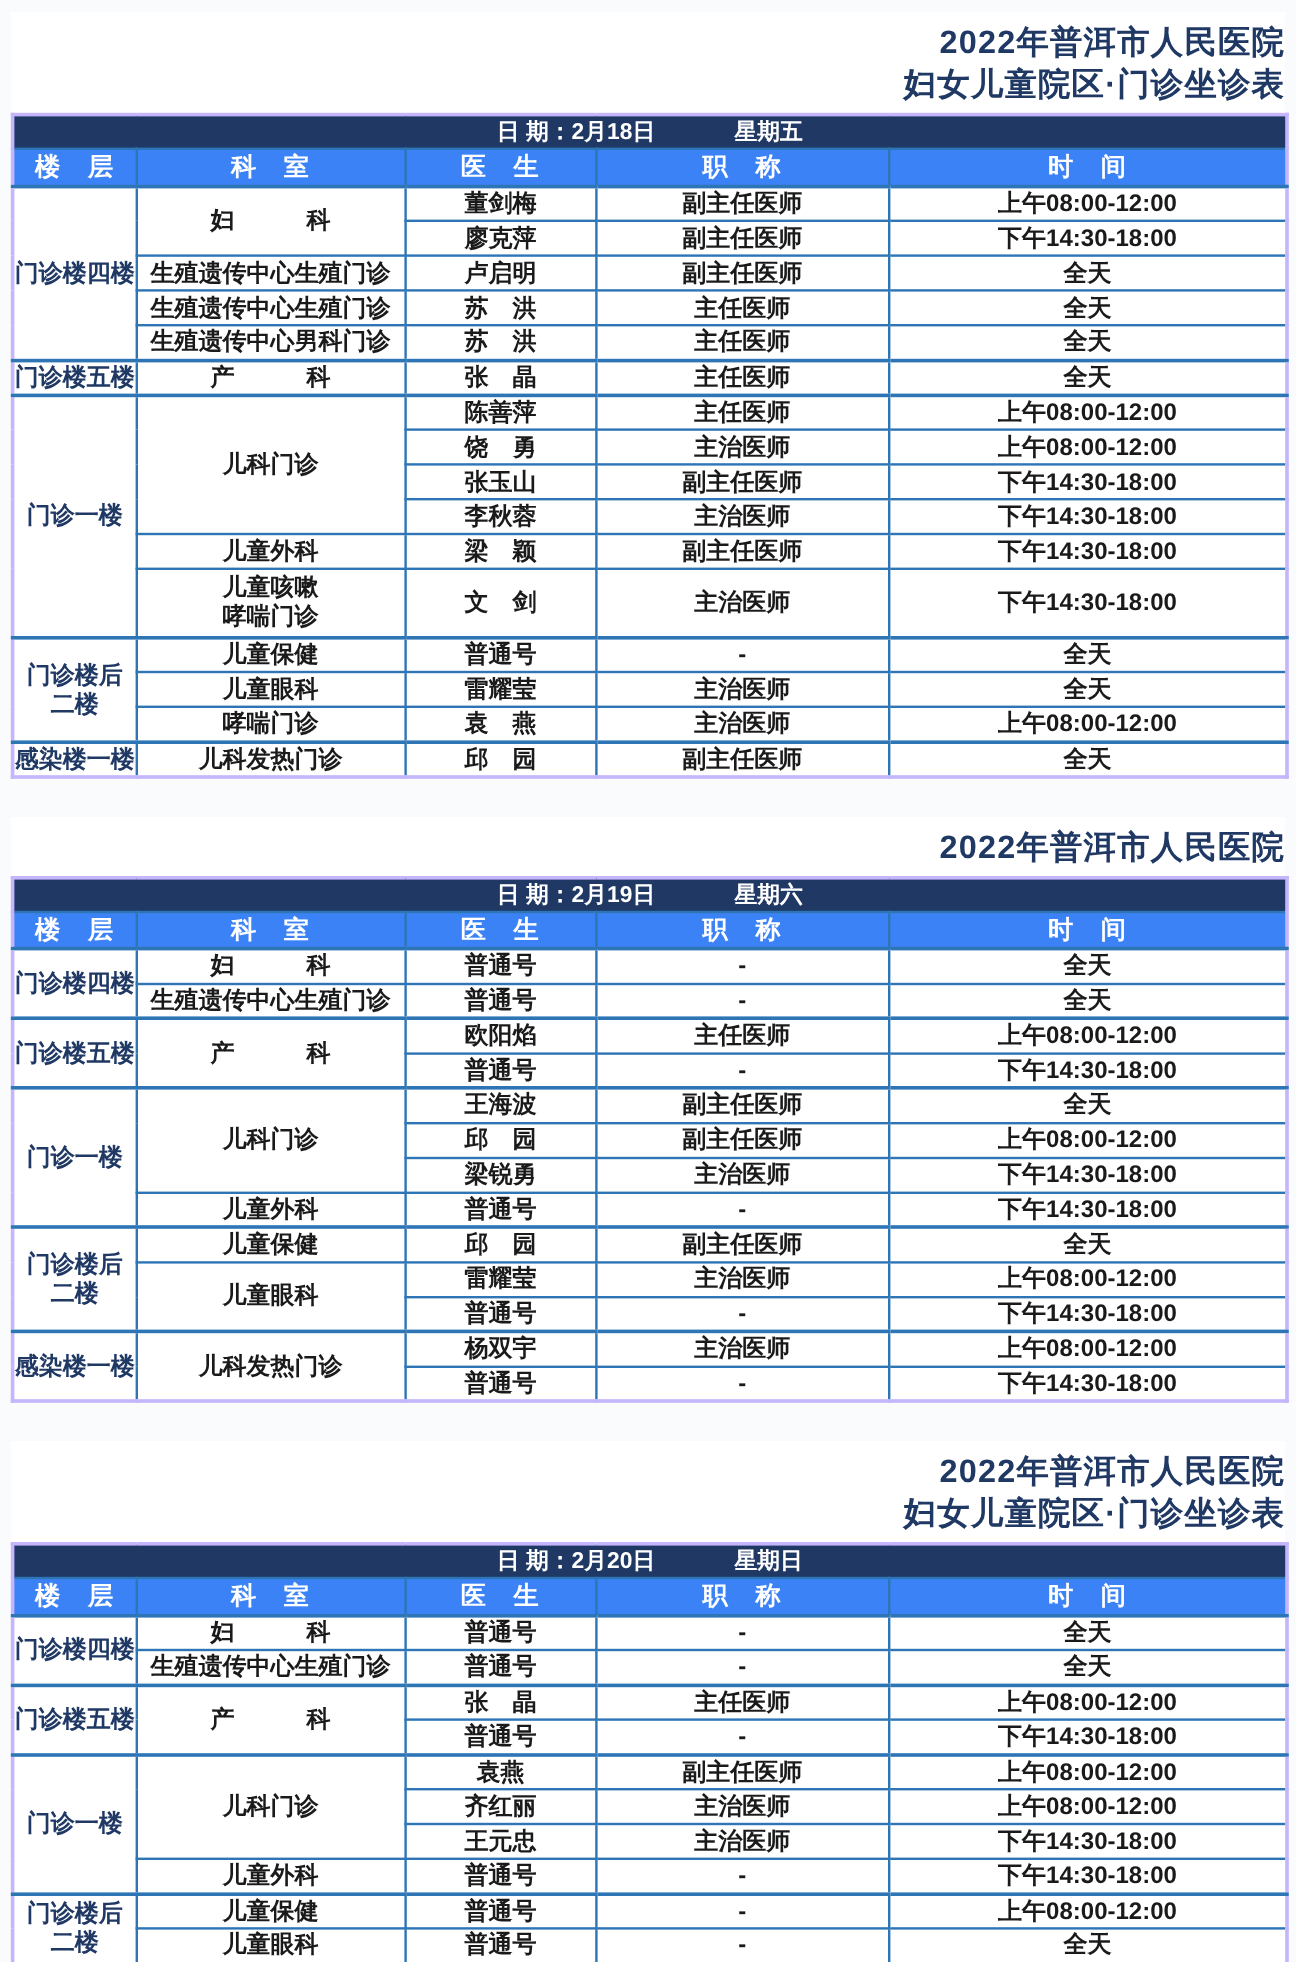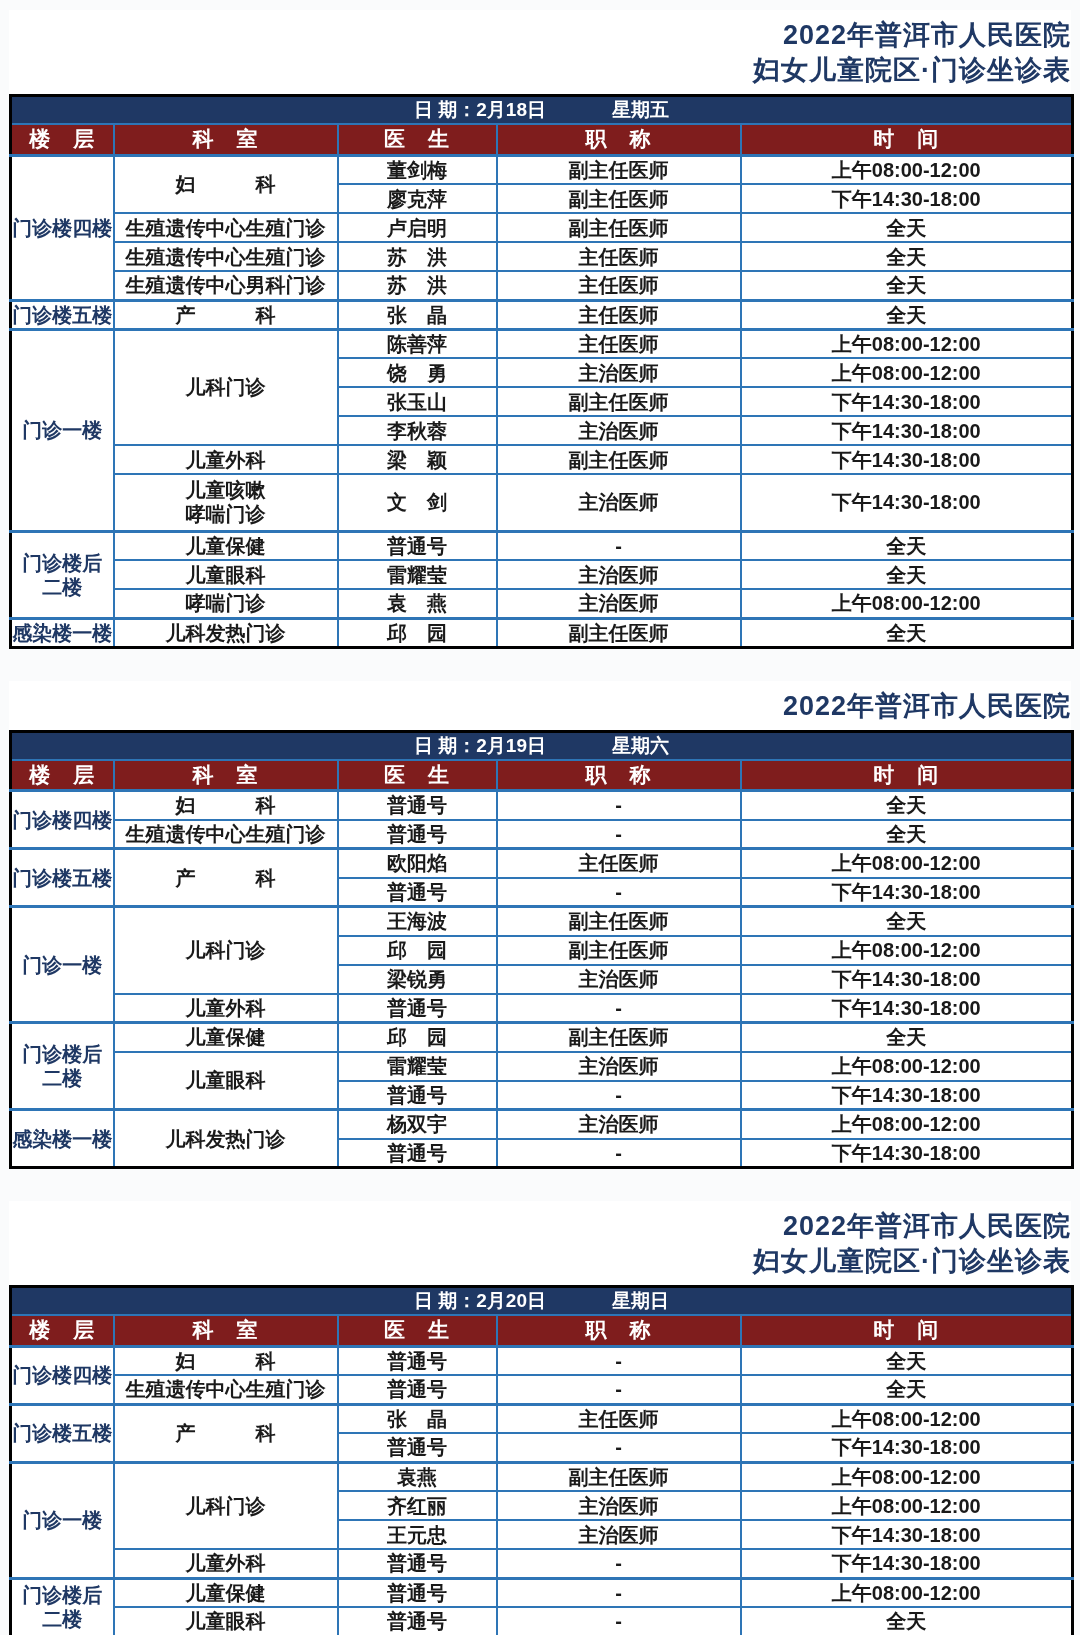--- a/index.html
+++ b/index.html
@@ -12,32 +12,32 @@
   }
   .card { width: 1062px; margin: 0 auto 32px; background: #ffffff; }
   .card:last-child { margin-bottom: 0; }
   .card-title { text-align: right; padding: 8px 0 6px; }
   .title-line {
     font-size: 27px; font-weight: bold; color: #1F3864;
     line-height: 35px; letter-spacing: 1px;
   }
   table {
     border-collapse: collapse; width: 100%; table-layout: fixed;
-    border: 3px solid #000000;
+    border: 3px solid #c4b5fd;
   }
   td, th { border: 2px solid #2E75B6; padding: 0; }
   .date-cell { background: #1F3864; height: 27px; }
   .date-flex {
     display: flex; justify-content: center; align-items: center;
     color: #ffffff; font-weight: bold; font-size: 19px; height: 100%;
   }
   .date-value { }
   .date-weekday { margin-left: 66px; }
   th.col-head {
-    background: #7f1d1d; color: #ffffff; font-size: 21px;
+    background: #3b82f6; color: #ffffff; font-size: 21px;
     font-weight: bold; height: 31px; letter-spacing: 1px;
   }
   tbody td {
     text-align: center; font-weight: bold; font-size: 20px;
     color: #1a1a1a; height: 29px; line-height: 1.2;
   }
   td.floor-cell { color: #1F3864; white-space: pre-line; margin-left: 48px; }
   td.dept-cell { white-space: pre-line; }
   tr.tall-row td { height: 57px; }
   tr.group-start td { border-top: 3px solid #2E75B6; }

